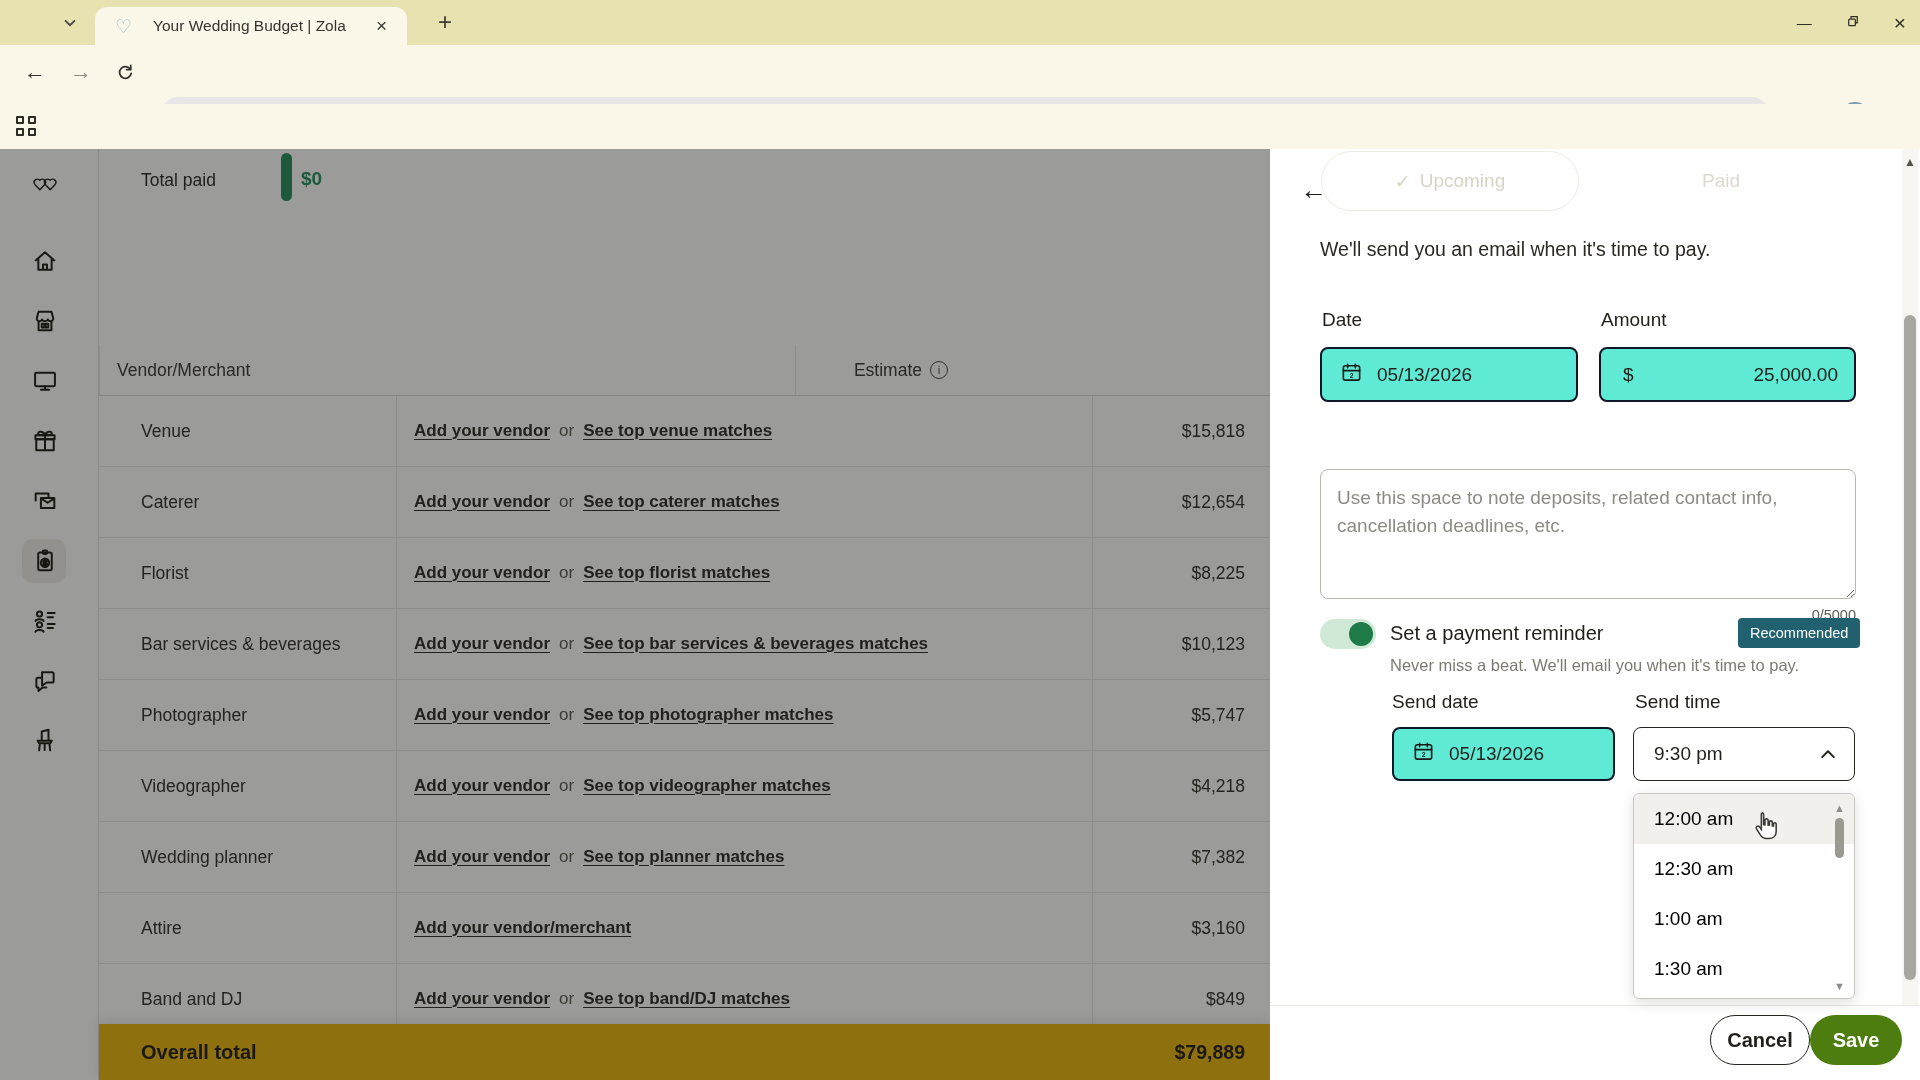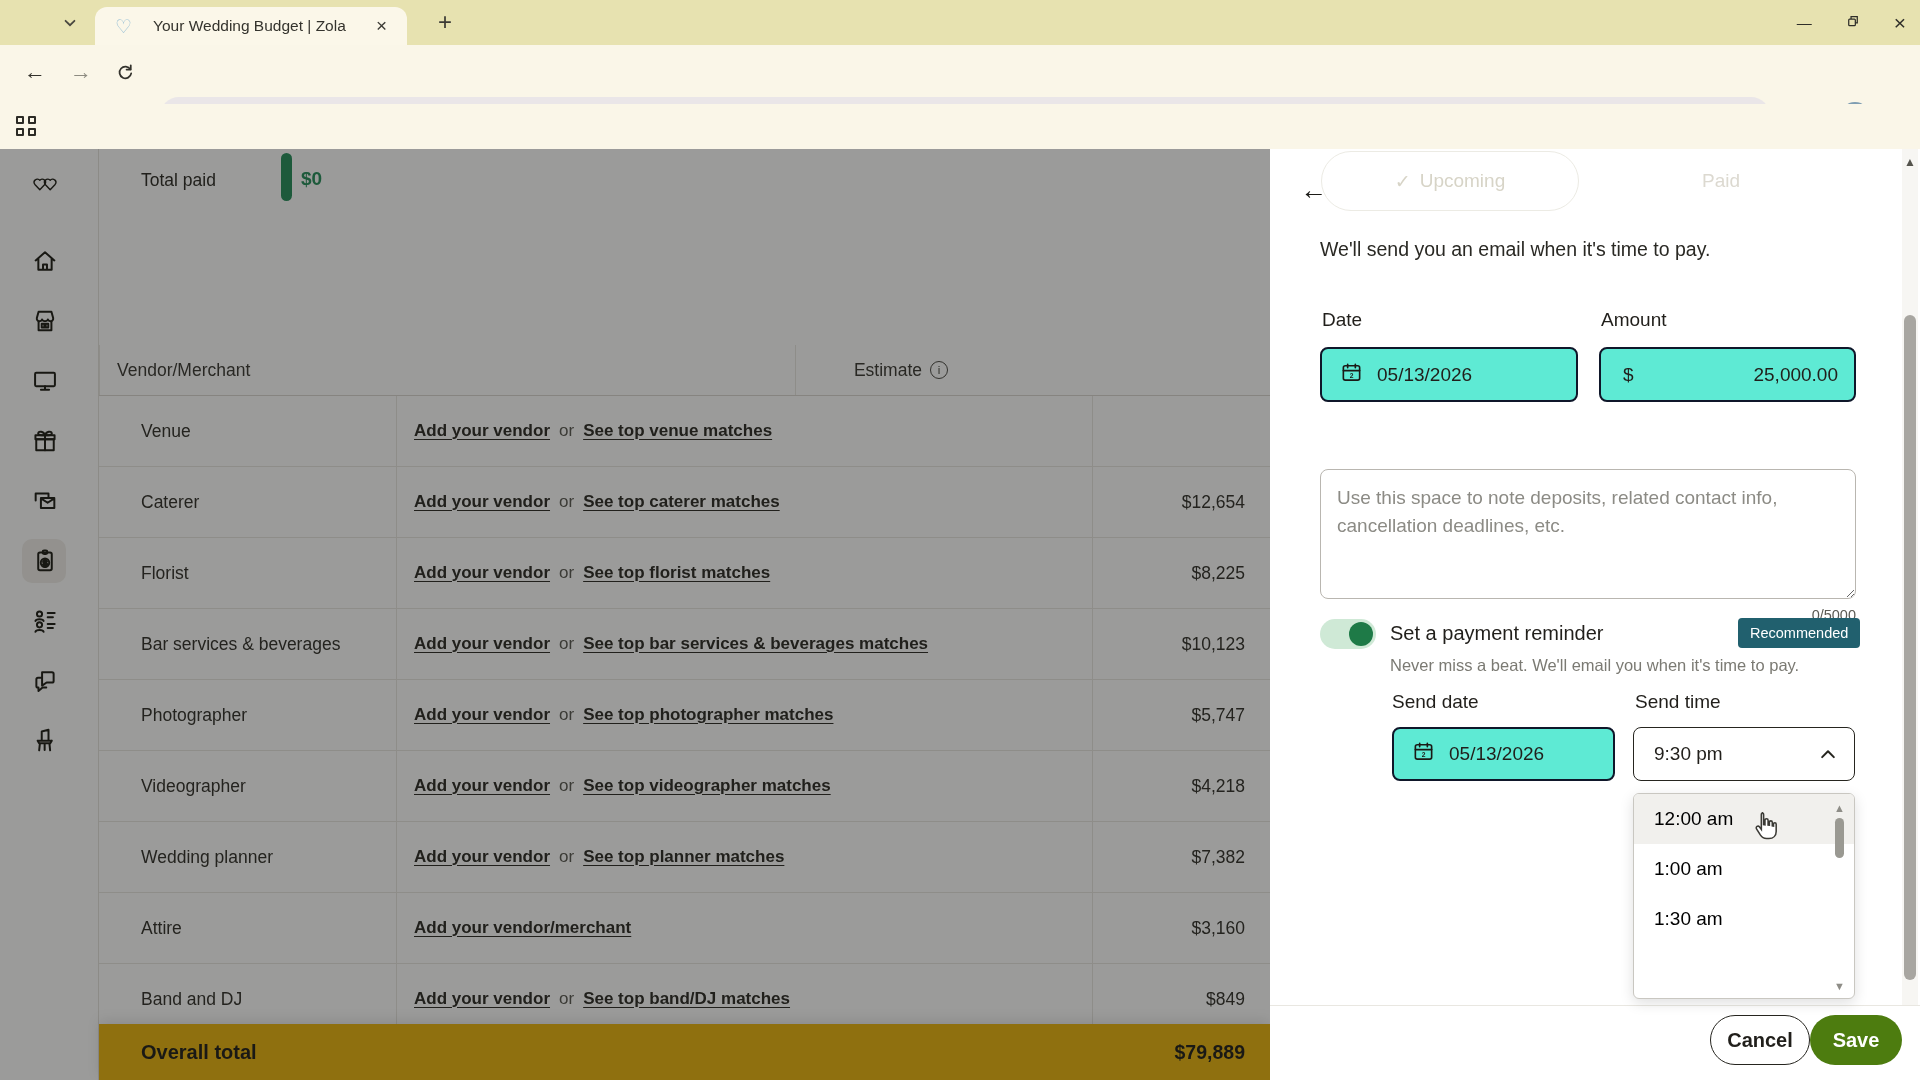--- a/index.html
+++ b/index.html
@@ -271,20 +271,21 @@
         </div>
       </div>
 
       <div class="t-row">
         <div class="c1">Venue</div>
         <div class="c2">
             <span class="vlink">Add your vendor</span>
             <span class="or-word">or</span>
             <span class="vlink">See top venue matches</span>
           </div>
+        <div class="c3">$15,818</div>
       </div>
       <div class="t-row">
         <div class="c1">Caterer</div>
         <div class="c2">
             <span class="vlink">Add your vendor</span>
             <span class="or-word">or</span>
             <span class="vlink">See top caterer matches</span>
           </div>
         <div class="c3">$12,654</div>
       </div>
@@ -426,20 +427,23 @@
             <path d="M5 14.5 12 7.5 19 14.5"></path>
           </svg>
       </span>
     </div>
 
     <div class="dropdown">
       <div class="dd-opt hl">
           <span>12:00 am</span>
         </div>
       <div class="dd-opt">
+          <span>12:30 am</span>
+        </div>
+      <div class="dd-opt">
           <span>1:00 am</span>
         </div>
       <div class="dd-opt">
           <span>1:30 am</span>
         </div>
       <div class="dd-sb-up">▲</div>
       <div class="dd-sb-thumb"></div>
       <div class="dd-sb-down">▼</div>
     </div>
 

